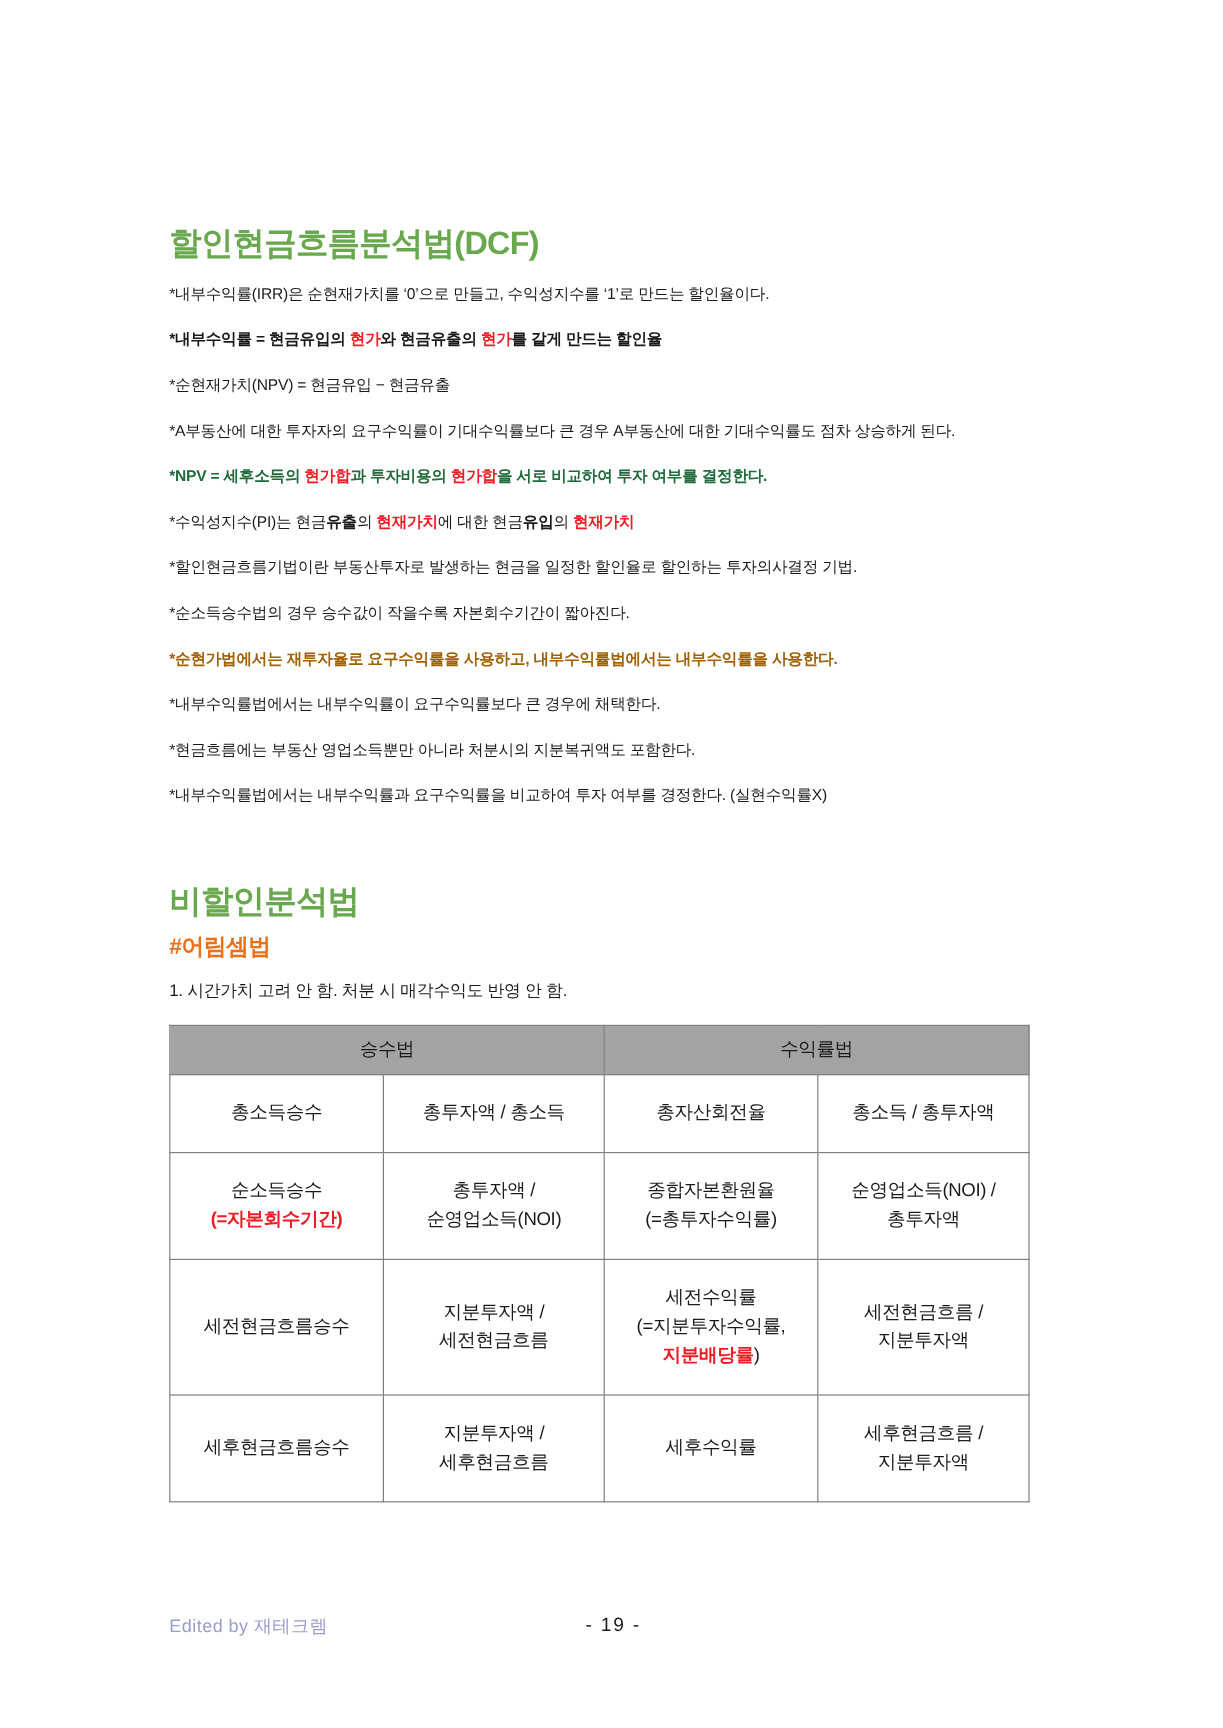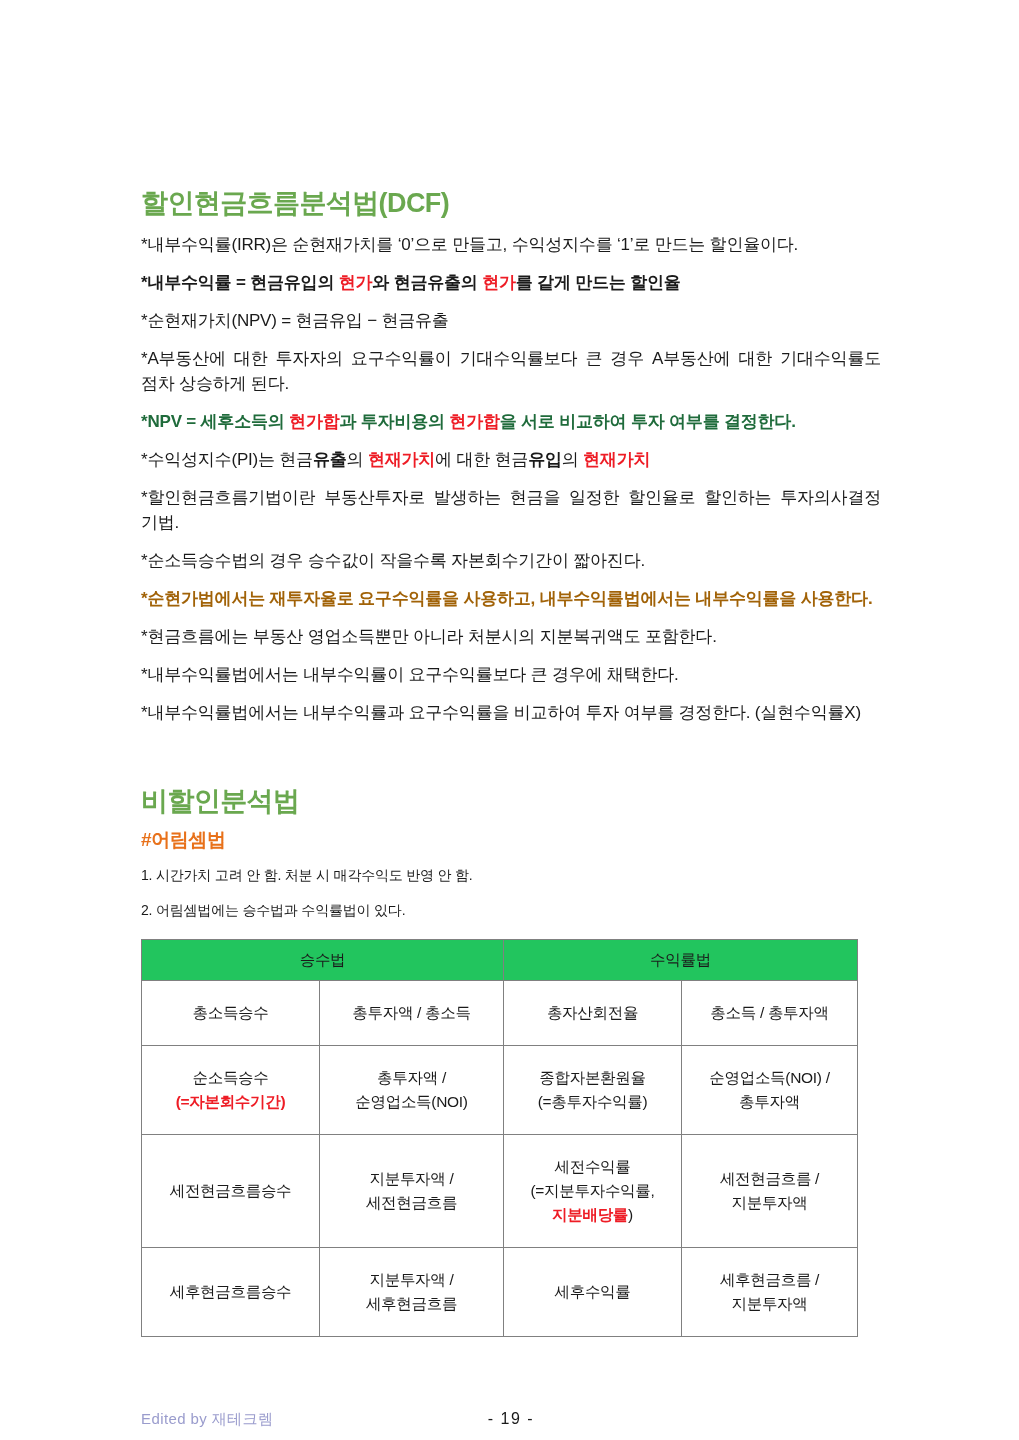--- a/index.html
+++ b/index.html
@@ -48,21 +48,21 @@
     font-size: 19px;
     line-height: 26px;
     font-weight: bold;
     color: #e8711a;
     margin: 0 0 10px 0;
     letter-spacing: -0.4px;
   }
 
   
   p.line {
-    font-size: 17px;
+    font-size: 13px;
     line-height: 25px;
     margin: 0 0 13px 0;
     color: #1a1a1a;
     text-align: justify;
     text-justify: inter-word;
     letter-spacing: -0.2px;
     word-break: keep-all;
   }
   p.line:last-child { margin-bottom: 0; }
 
@@ -105,36 +105,36 @@
     border: 1px solid #808080;
     text-align: center;
     vertical-align: middle;
     padding: 20px 4px;
     line-height: 24px;
     letter-spacing: -0.3px;
     font-weight: normal;
     word-break: keep-all;
   }
   table.calc thead th {
-    background: #22c55e;
+    background: #a3a3a3;
     height: 34px;
     padding: 3px 4px;
     font-weight: normal;
   }
   table.calc tbody tr { height: 58px; }
   table.calc tbody tr.tall { height: 70px; }
   table.calc tbody tr.tall2 { height: 84px; }
 
   .cell-red { color: #ee1c25; font-weight: bold; }
 
   
   .footer {
     position: absolute;
     left: 141px;
-    top: 1410px;
+    top: 1346px;
     width: 740px;
     height: 24px;
   }
   .footer .editor {
     position: absolute;
     left: 0;
     top: 0;
     font-size: 15px;
     color: #9a9ccd;
     letter-spacing: 0.4px;
@@ -189,43 +189,40 @@
 
     <p class="line">
       <span>*순소득승수법의 경우 승수값이 작을수록 자본회수기간이 짧아진다.</span>
     </p>
 
     <p class="line red">
       <span>*순현가법에서는 재투자율로 요구수익률을 사용하고, 내부수익률법에서는 내부수익률을 사용한다.</span>
     </p>
 
     <p class="line">
+      <span>*내부수익률법에서는 내부수익률이 요구수익률보다 큰 경우에 채택한다.</span>
+    </p>
+
+    <p class="line">
       <span>*현금흐름에는 부동산 영업소득뿐만 아니라 처분시의 지분복귀액도 포함한다.</span>
-    </p>
-
-    <p class="line">
-      <span>*내부수익률법에서는 내부수익률이 요구수익률보다 큰 경우에 채택한다.</span>
     </p>
 
 
     <p class="line">
       <span>*내부수익률법에서는 내부수익률과 요구수익률을 비교하여 투자 여부를 경정한다. (실현수익률X)</span>
     </p>
 
     <div class="gap-block"></div>
 
     <h1 class="sec-title second">비할인분석법</h1>
 
     <h2 class="sub-title">#어림셈법</h2>
 
     <p class="num">
       <span>1. 시간가치 고려 안 함. 처분 시 매각수익도 반영 안 함.</span>
-    </p>
-    <p class="num">
-      <span>2. 어림셈법에는 승수법과 수익률법이 있다.</span>
     </p>
 
     <div class="tbl-wrap">
       <table class="calc">
         <colgroup>
           <col class="c1">
             <col class="c2">
             <col class="c3">
             <col class="c4">
         </colgroup>

